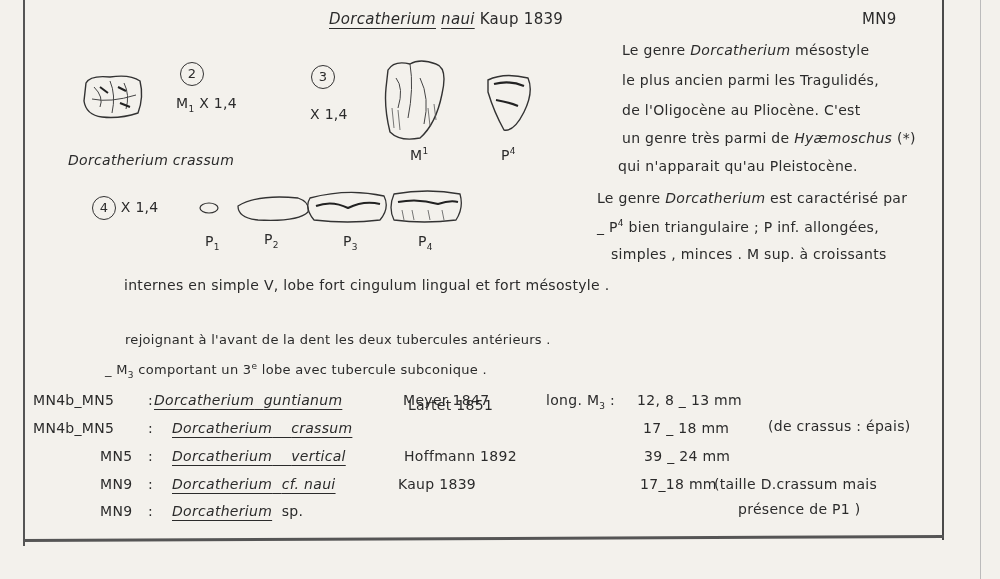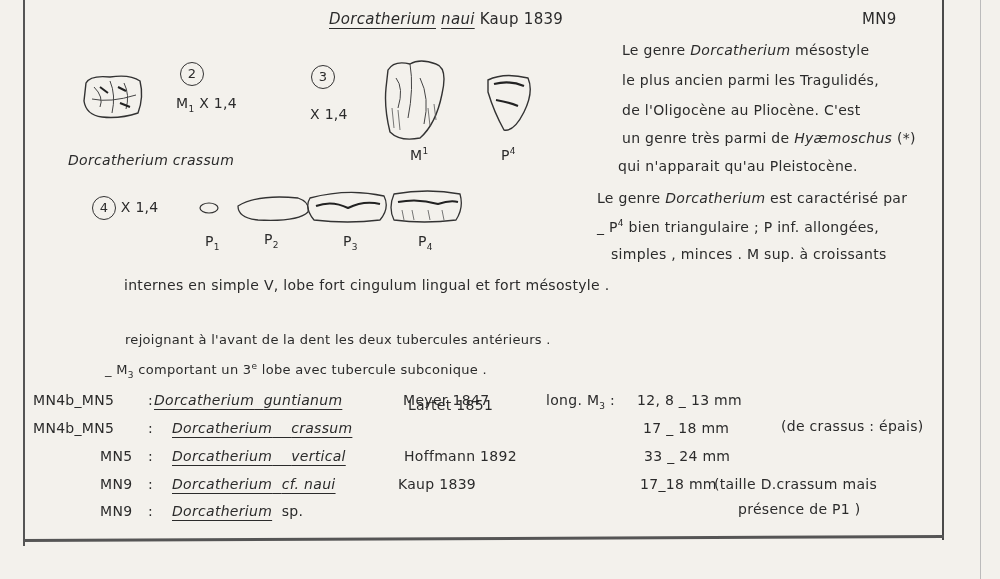--- a/index.html
+++ b/index.html
@@ -121,27 +121,27 @@
     <div class="t it ul" style="left:154px; top:392px;"><span>Dorcatherium</span>&nbsp;&nbsp;<span>guntianum</span></div>
     <div class="t" style="left:403px; top:392px;">Meyer 1847</div>
     <div class="t" style="left:546px; top:392px;"><span>long. M</span><sub>3</sub> <span>:</span></div>
     <div class="t" style="left:637px; top:392px;">12, 8 _ 13 mm</div>
 
     <div class="t" style="left:33px; top:420px;">MN4b_MN5</div>
     <div class="t" style="left:148px; top:420px;">:</div>
     <div class="t it ul" style="left:172px; top:420px;"><span>Dorcatherium</span>&nbsp;&nbsp;&nbsp;&nbsp;<span>crassum</span></div>
     <div class="t" style="left:408px; top:397px;">Lartet 1851</div>
     <div class="t" style="left:643px; top:420px;">17 _ 18 mm</div>
-    <div class="t" style="left:768px; top:418px;margin-left:13px;">(de crassus : épais)</div>
+    <div class="t" style="left:768px; top:418px;">(de crassus : épais)</div>
 
     <div class="t" style="left:100px; top:448px;">MN5</div>
     <div class="t" style="left:148px; top:448px;">:</div>
     <div class="t it ul" style="left:172px; top:448px;"><span>Dorcatherium</span>&nbsp;&nbsp;&nbsp;&nbsp;<span>vertical</span></div>
     <div class="t" style="left:404px; top:448px;">Hoffmann 1892</div>
-    <div class="t" style="left:644px; top:448px;">33 _ 24 mm</div>
+    <div class="t" style="left:644px; top:448px;">39 _ 24 mm</div>
 
     <div class="t" style="left:100px; top:476px;">MN9</div>
     <div class="t" style="left:148px; top:476px;">:</div>
     <div class="t it ul" style="left:172px; top:476px;"><span>Dorcatherium</span>&nbsp;&nbsp;<span>cf. naui</span></div>
     <div class="t" style="left:398px; top:476px;">Kaup 1839</div>
     <div class="t" style="left:640px; top:476px;">17_18 mm</div>
     <div class="t" style="left:714px; top:476px;">(taille D.crassum mais</div>
 
     <div class="t" style="left:100px; top:503px;">MN9</div>
     <div class="t" style="left:148px; top:503px;">:</div>

